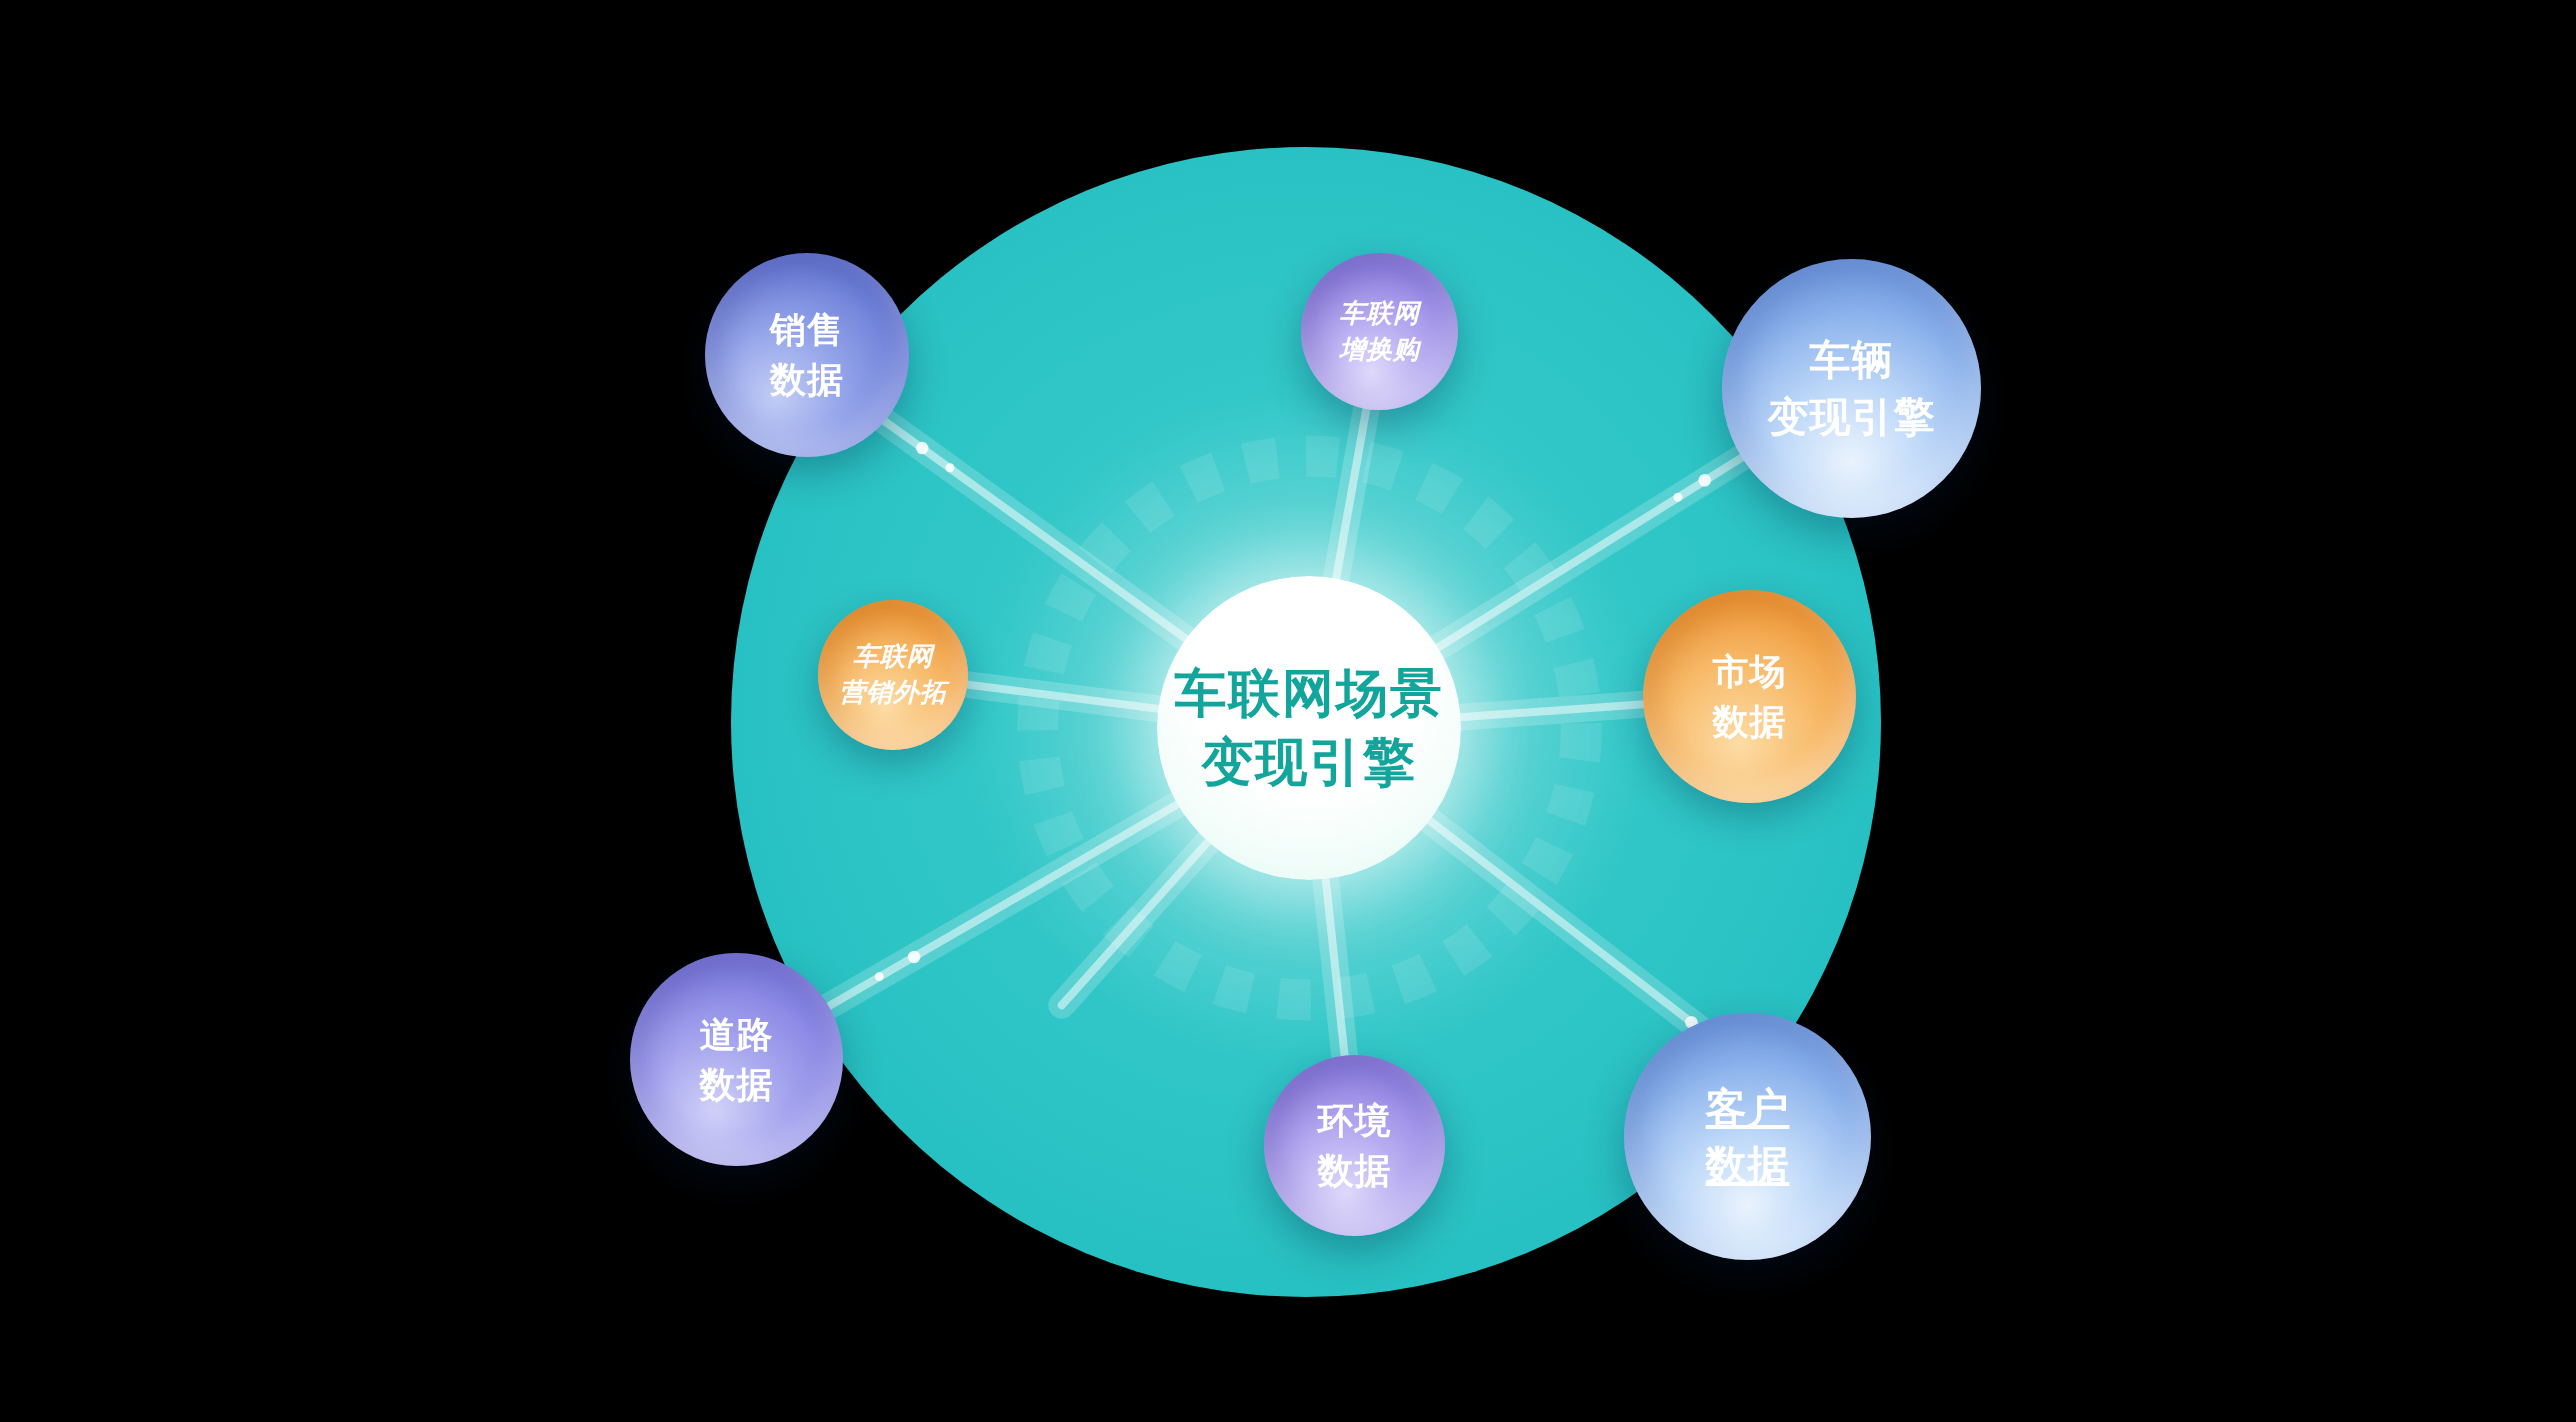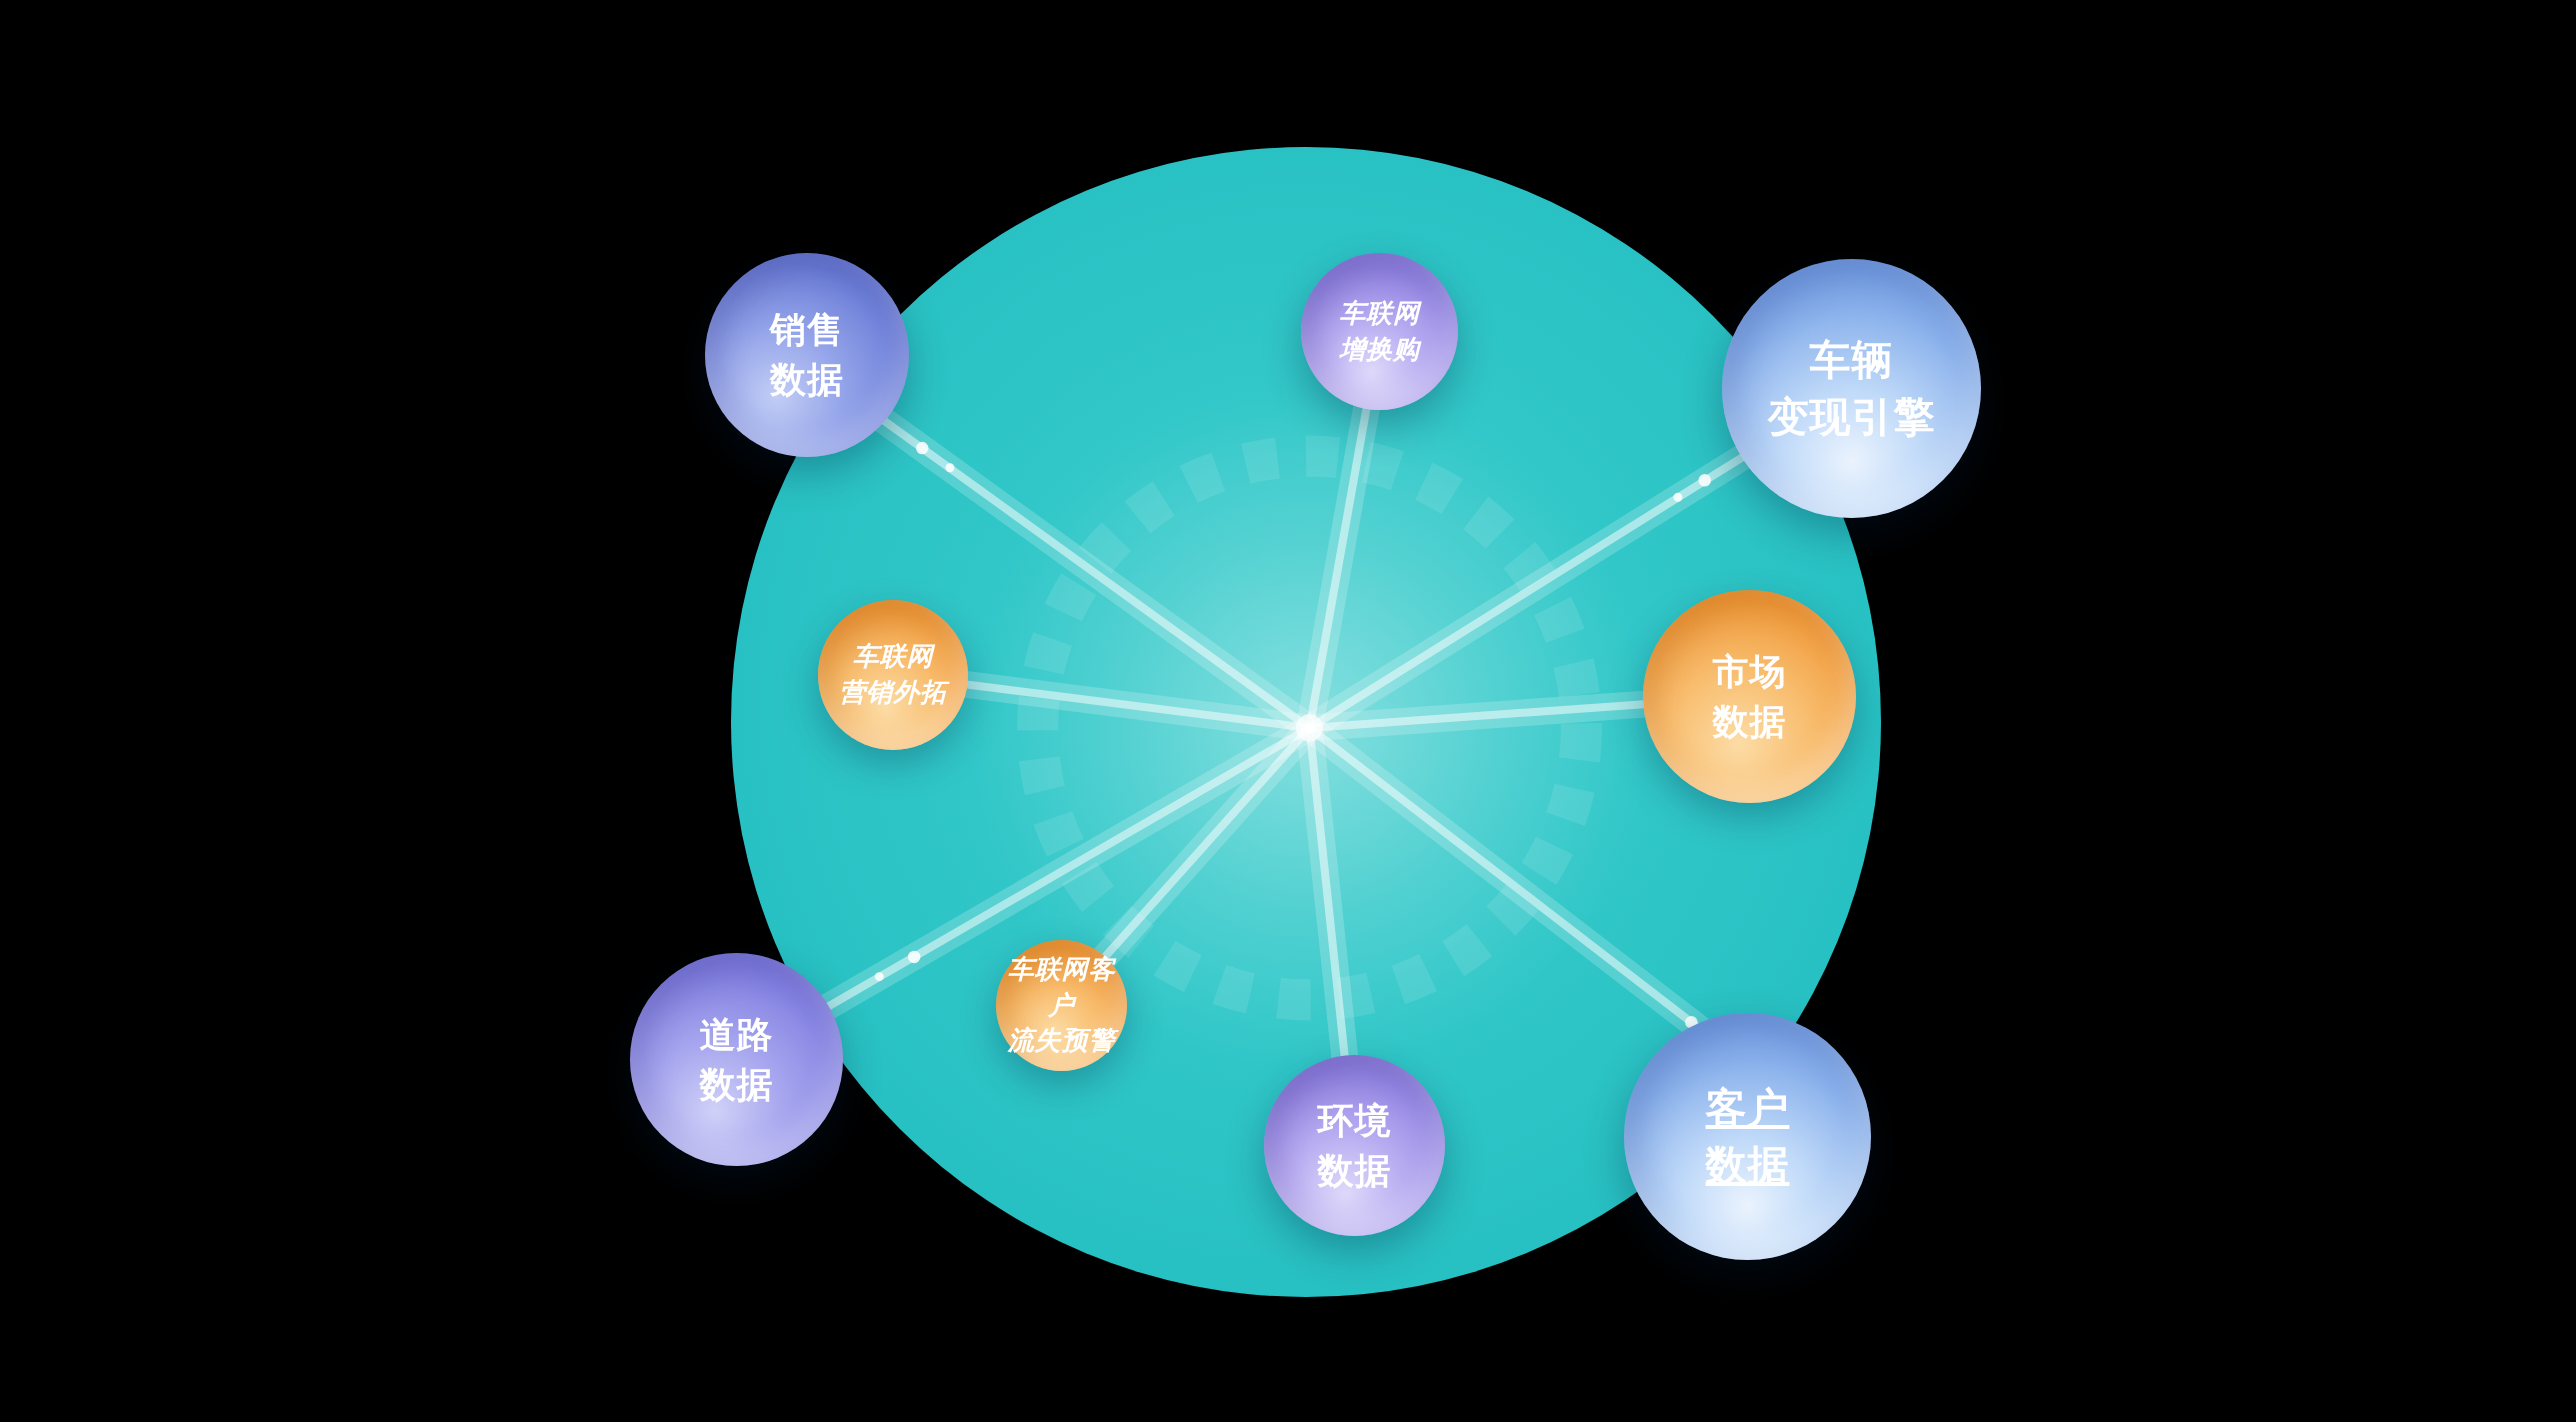--- a/index.html
+++ b/index.html
@@ -166,20 +166,26 @@
       <circle cx="1062" cy="523" r="5"></circle>
       <circle cx="1906" cy="537" r="7"></circle>
       <circle cx="1876" cy="556" r="5"></circle>
       <circle cx="1022" cy="1070" r="7"></circle>
       <circle cx="983" cy="1092" r="5"></circle>
       <circle cx="1891" cy="1143" r="7"></circle>
       <circle cx="1927" cy="1171" r="5"></circle>
     </g>
   </svg>
 
+  <div class="center-node">
+    <div class="center-label">
+      <span>车联网场景</span>
+      <span>变现引擎</span>
+    </div>
+  </div>
 
   <div class="node size-md sphere-blueviolet pos-sales">
     <div class="label">
       <span>销售</span>
       <span>数据</span>
     </div>
   </div>
 
   <div class="node size-sm sphere-lavender pos-upgrade">
     <div class="label">
@@ -209,26 +215,20 @@
     </div>
   </div>
 
   <div class="node size-md sphere-purple pos-road">
     <div class="label">
       <span>道路</span>
       <span>数据</span>
     </div>
   </div>
 
-  <div class="node size-sm sphere-orange pos-churn">
-    <div class="label">
-      <span>车联网客户</span>
-      <span>流失预警</span>
-    </div>
-  </div>
 
   <div class="node size-md sphere-lavender pos-environment">
     <div class="label">
       <span>环境</span>
       <span>数据</span>
     </div>
   </div>
 
   <div class="node size-lg sphere-blue pos-customer">
     <div class="label">

